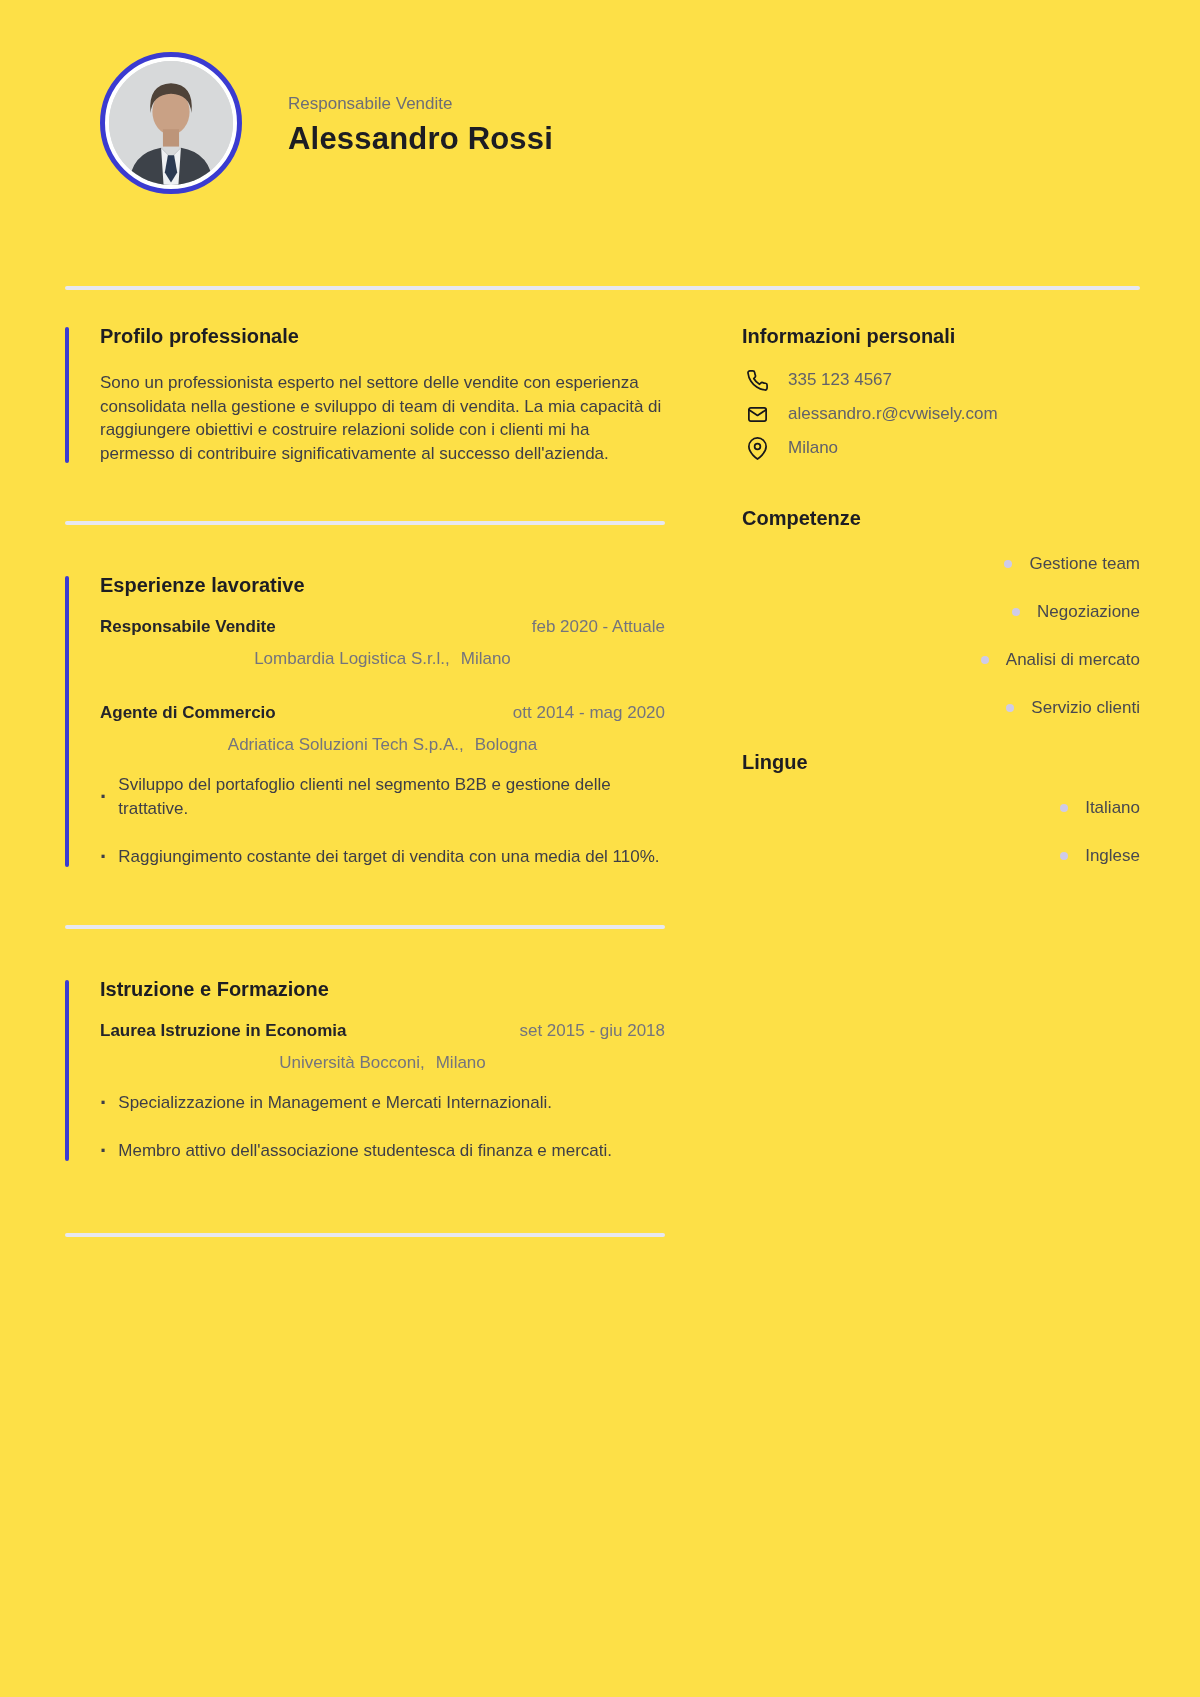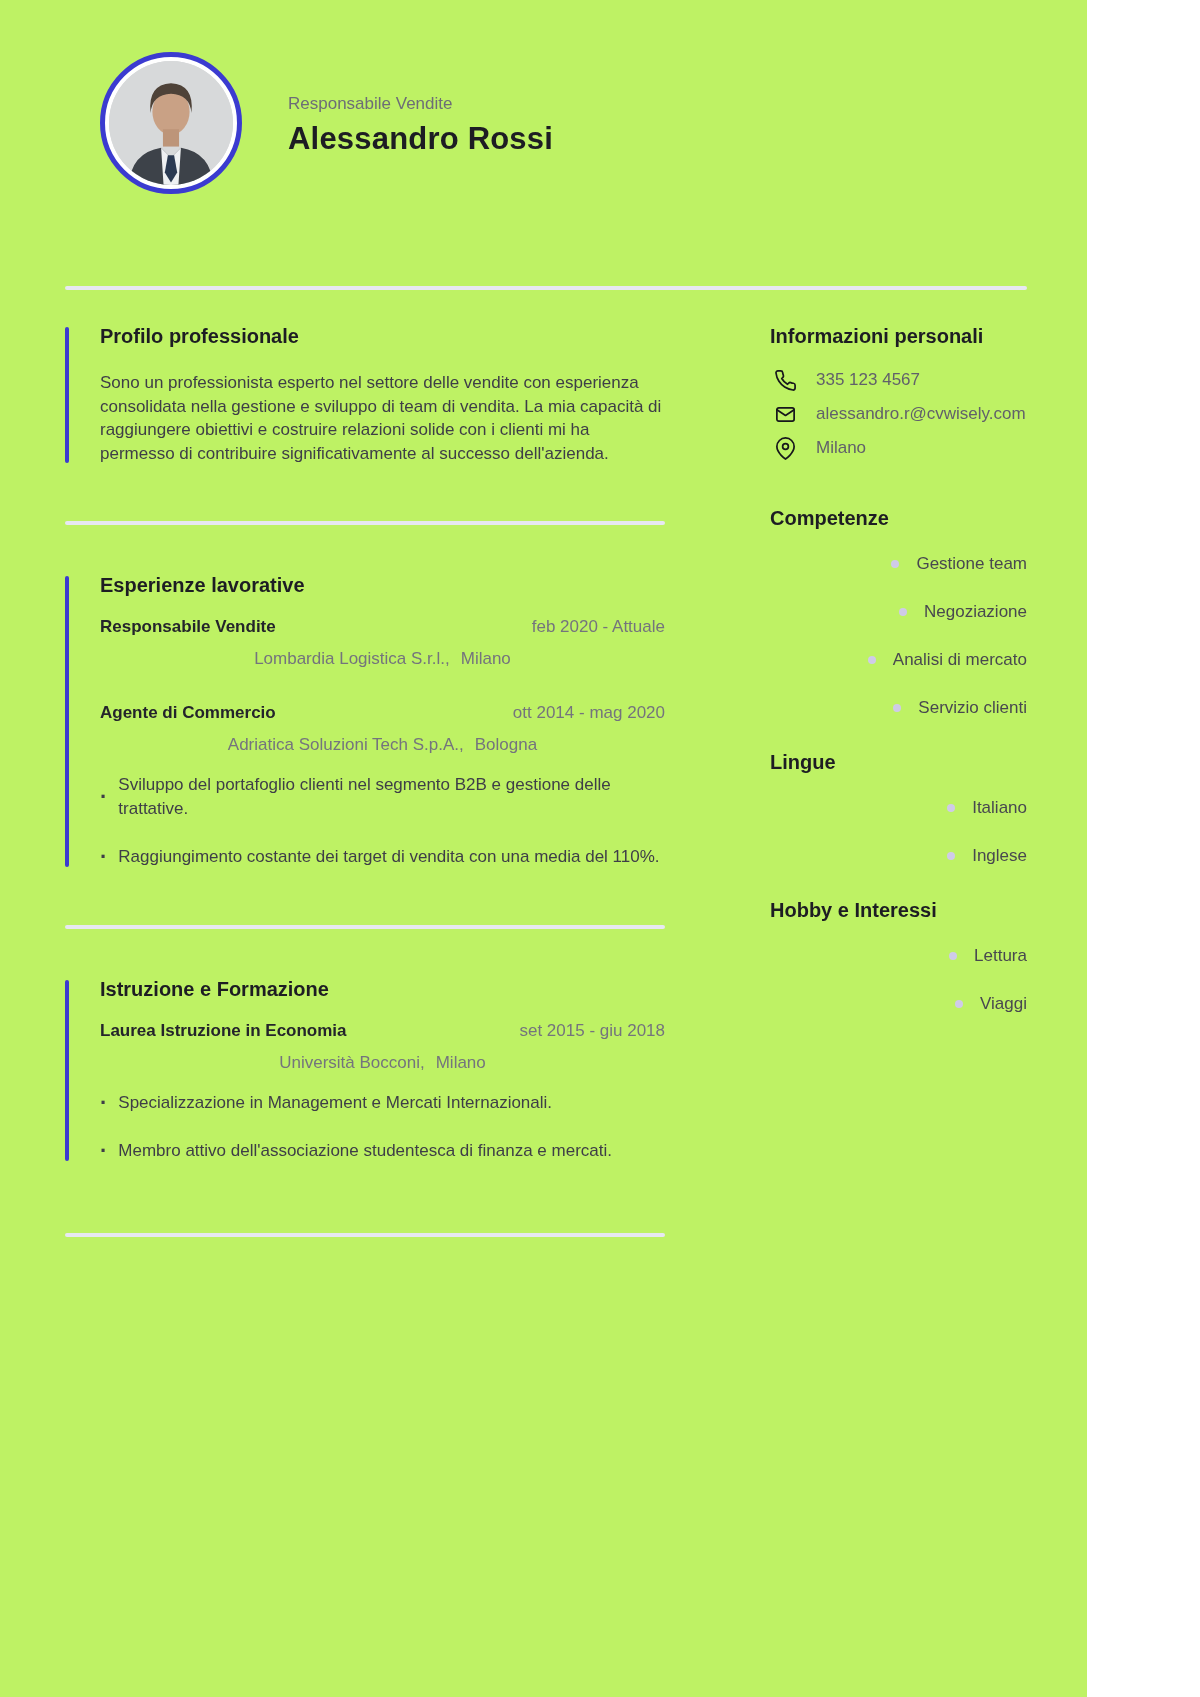--- a/index.html
+++ b/index.html
@@ -7,40 +7,40 @@
     --divider:#e7e8f1;
     --dot:#cfcbe8;
     --ink:#1d1d23;
     --body:#3e3e47;
     --muted:#74747d;
     --contact:#61616a;
   }
   *{margin:0;padding:0;box-sizing:border-box;}
   html,body{background:#ffffff;}
   body{font-family:"Liberation Sans","DejaVu Sans",sans-serif;}
-  .page{width:1087px;min-height:1697px;background:#bef264;overflow:hidden;}
+  .page{width:1200px;min-height:1697px;background:#fde047;overflow:hidden;}
 
   
   .header{display:flex;padding:52px 60px 0 100px;}
   .avatar{width:142px;height:142px;border-radius:50%;border:5px solid var(--accent);
           padding:4px;background:#fff;flex-shrink:0;}
   .avatar-inner{width:100%;height:100%;border-radius:50%;overflow:hidden;background:#d7d9da;}
   .avatar-inner svg{display:block;width:100%;height:100%;}
   .header-text{margin-left:46px;padding-top:42px;}
   .header-job{font-size:17px;color:#6d6d76;margin-bottom:7px;}
   .header-name{font-size:31px;font-weight:700;color:var(--ink);letter-spacing:.2px;}
 
   
   .divider{height:4px;border-radius:2px;background:var(--divider);}
   .top-divider{margin:92px 60px 0 65px;}
   .ldivider{margin:56px 0 48px 0;}
   .bottom-divider{margin-top:70px;}
 
   
-  .main{display:flex;gap:105px;padding:34px 60px 0 65px;align-items:flex-start;}
+  .main{display:flex;gap:77px;padding:34px 60px 0 65px;align-items:flex-start;}
   .col-left{width:600px;flex-shrink:0;}
   .col-right{flex:1;min-width:0;}
 
   
   .lsection{position:relative;padding-left:35px;}
   .lsection::before{content:'';position:absolute;left:0;top:3px;bottom:2px;width:4px;
                     border-radius:2px;background:var(--accent);}
   .section-title{font-size:20px;font-weight:700;color:var(--ink);line-height:24px;}
   .profile-text{margin-top:23px;font-size:17px;line-height:23.5px;color:var(--body);}
 
@@ -236,29 +236,16 @@
             <span class="rdot"></span>
             <span>Italiano</span>
           </div>
           <div class="rlist-item">
             <span class="rdot"></span>
             <span>Inglese</span>
           </div>
         </div>
       </div>
 
-      <div class="rsection">
-        <div class="rsection-title">Hobby e Interessi</div>
-        <div class="rlist">
-          <div class="rlist-item">
-            <span class="rdot"></span>
-            <span>Lettura</span>
-          </div>
-          <div class="rlist-item">
-            <span class="rdot"></span>
-            <span>Viaggi</span>
-          </div>
-        </div>
-      </div>
 
     </div>
   </div>
 </div>
 
 </body></html>

